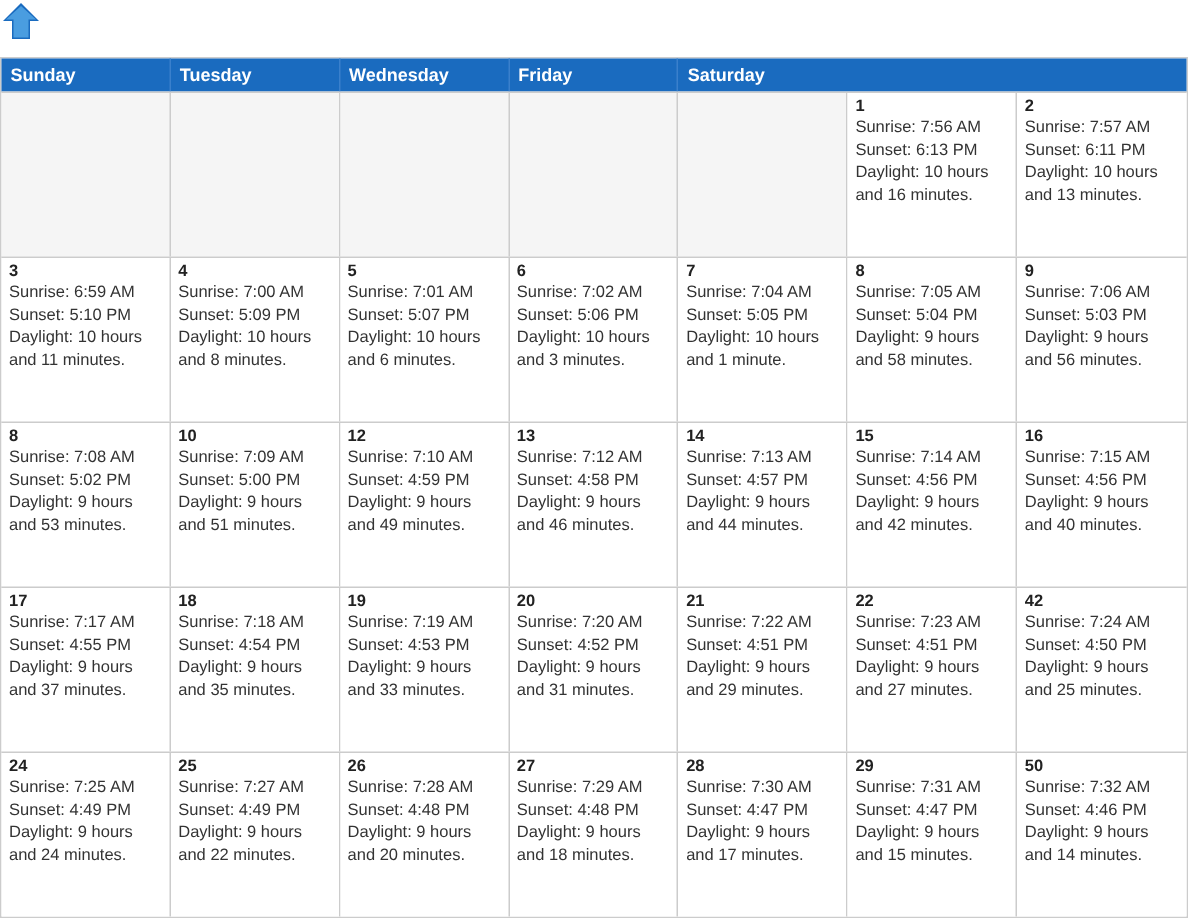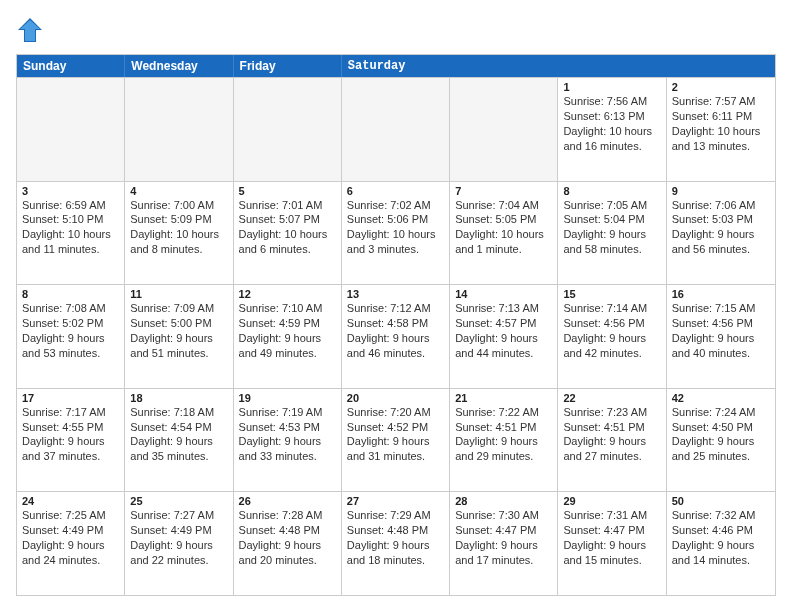--- a/index.html
+++ b/index.html
@@ -6,21 +6,21 @@
     body {
       font-family: Arial, sans-serif;
       background: #fff;
       width: 792px;
       height: 612px;
       overflow: hidden;
     }
     .page {
       width: 792px;
       height: 612px;
-      padding: 16px;
+      padding: 0;
       display: flex;
       flex-direction: column;
     }
     .header {
       display: flex;
       justify-content: space-between;
       align-items: flex-start;
       margin-bottom: 10px;
     }
     .logo {
@@ -70,21 +70,21 @@
       grid-template-columns: repeat(7, 1fr);
       background: #1a6bbf;
     }
     .cal-header-cell {
       color: #fff;
       font-size: 12px;
       font-weight: bold;
       padding: 4px 6px;
       border-right: 1px solid #3a80cc;
     }
-    .cal-header-cell:last-child { border-right: none; font-family: Liberation Mono, monospace; }
+    .cal-header-cell:last-child { border-right: none; }
     .cal-body {
       display: flex;
       flex-direction: column;
       flex: 1;
     }
     .cal-row {
       display: grid;
       grid-template-columns: repeat(7, 1fr);
       flex: 1;
       border-top: 1px solid #ccc;
@@ -130,20 +130,21 @@
     </div>
     <div class="title-block">
       <div class="month-title"></div>
       <div class="location"></div>
     </div>
   </div>
 
   <div class="calendar">
     <div class="cal-header">
     <div class="cal-header-cell">Sunday</div>
+        <div class="cal-header-cell">Tuesday</div>
         <div class="cal-header-cell">Wednesday</div>
         <div class="cal-header-cell">Friday</div>
         <div class="cal-header-cell">Saturday</div>
       </div>
     <div class="cal-body">
     <div class="cal-row">
           <div class="cal-cell empty"></div>
           <div class="cal-cell empty"></div>
           <div class="cal-cell empty"></div>
           <div class="cal-cell empty"></div>
@@ -186,21 +187,21 @@
             <span class="day-num">9</span>
             <div class="cell-info">Sunrise: 7:06 AM<br>Sunset: 5:03 PM<br>Daylight: 9 hours<br>and 56 minutes.</div>
           </div>
         </div>
         <div class="cal-row">
           <div class="cal-cell">
             <span class="day-num">8</span>
             <div class="cell-info">Sunrise: 7:08 AM<br>Sunset: 5:02 PM<br>Daylight: 9 hours<br>and 53 minutes.</div>
           </div>
           <div class="cal-cell">
-            <span class="day-num">11</span>
+            <span class="day-num">10</span>
             <div class="cell-info">Sunrise: 7:09 AM<br>Sunset: 5:00 PM<br>Daylight: 9 hours<br>and 51 minutes.</div>
           </div>
           <div class="cal-cell">
             <span class="day-num">12</span>
             <div class="cell-info">Sunrise: 7:10 AM<br>Sunset: 4:59 PM<br>Daylight: 9 hours<br>and 49 minutes.</div>
           </div>
           <div class="cal-cell">
             <span class="day-num">13</span>
             <div class="cell-info">Sunrise: 7:12 AM<br>Sunset: 4:58 PM<br>Daylight: 9 hours<br>and 46 minutes.</div>
           </div>

